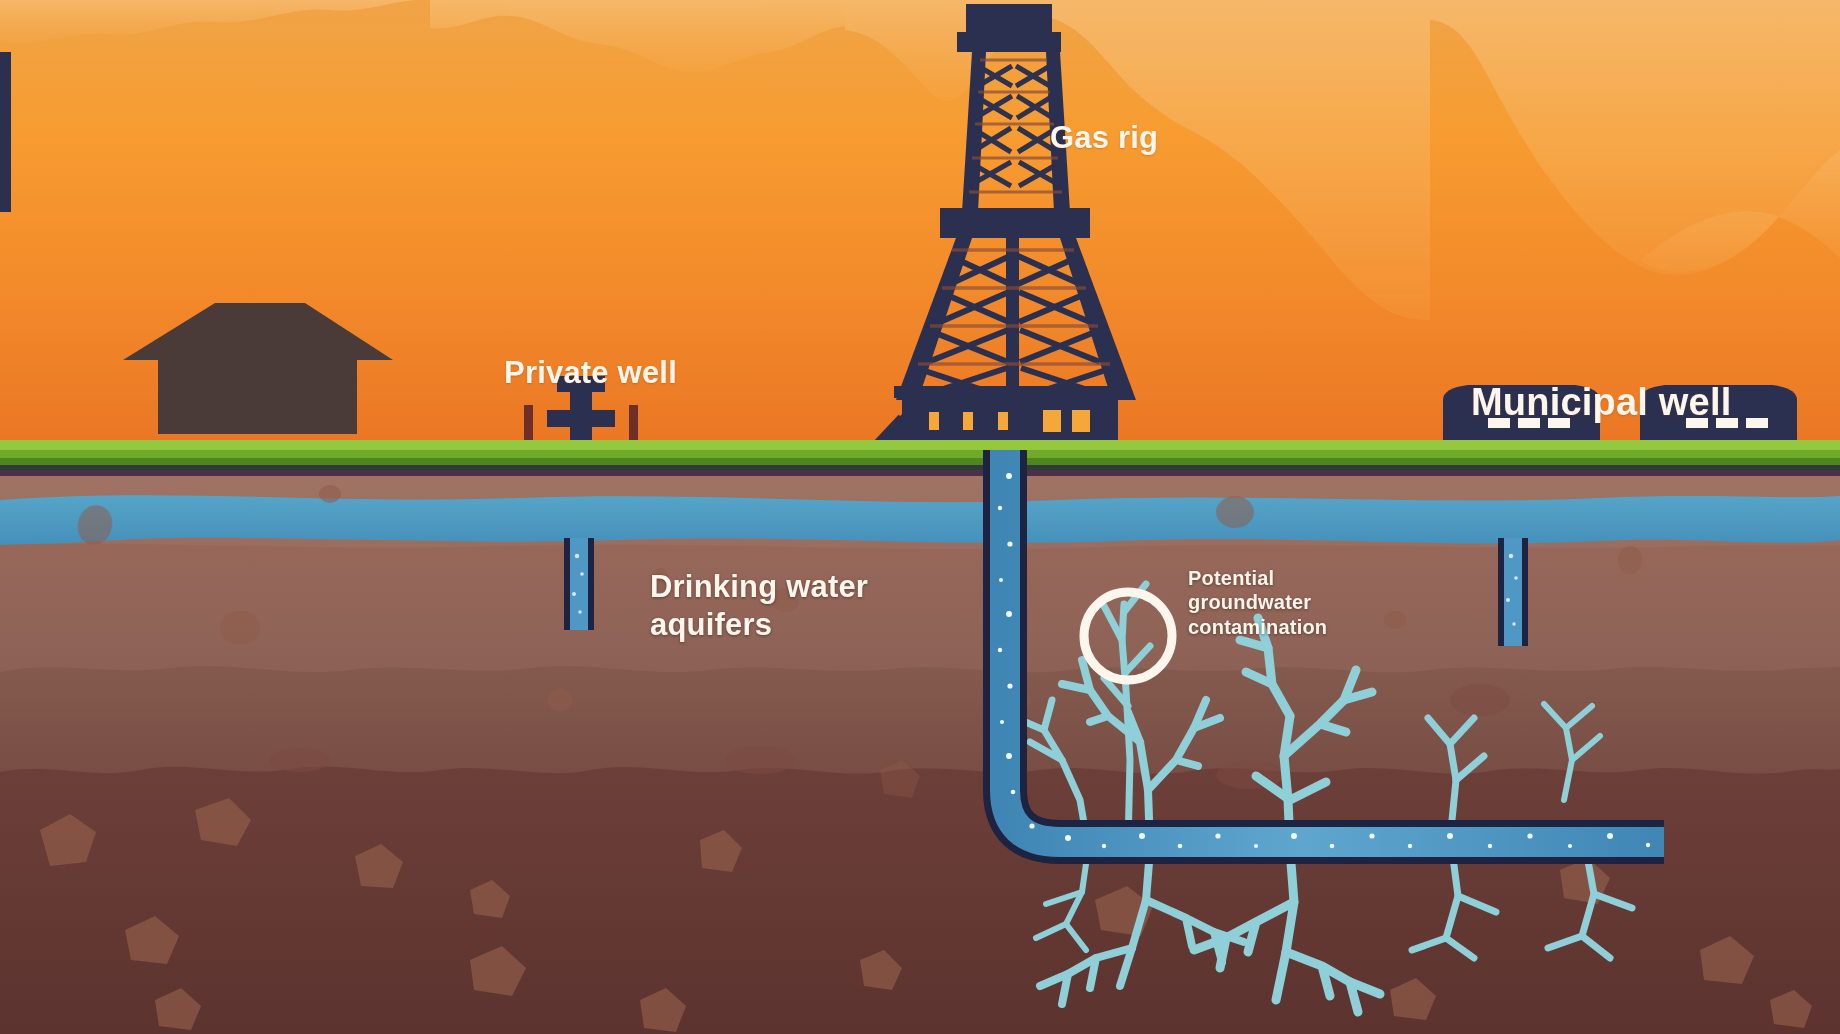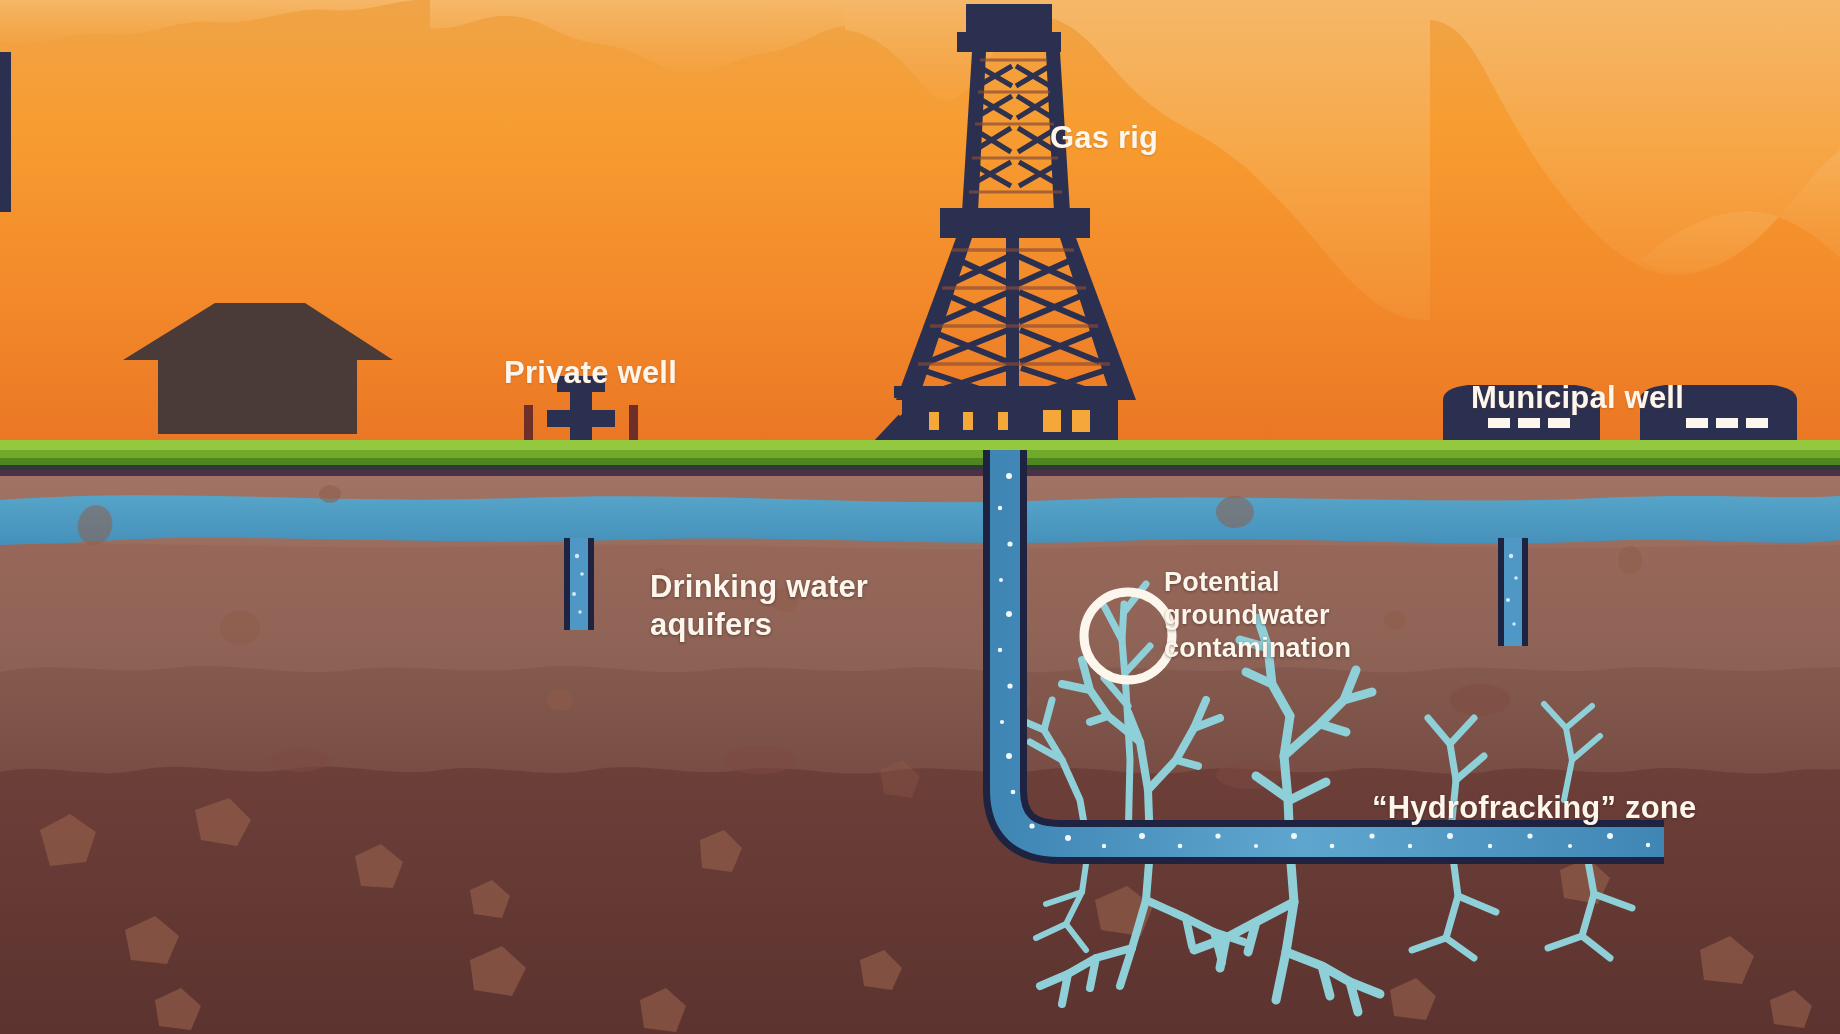--- a/index.html
+++ b/index.html
@@ -36,23 +36,23 @@
   }
   .label.sky {
     text-shadow: 0 1px 2px rgba(140,60,10,0.30);
     margin-top: 46px;
   }
   .label.under {
     text-shadow: 0 1px 3px rgba(40,15,10,0.45);
   }
   #lbl-gas-rig      { left: 1050px; top: 73px;  font-size: 31px; }
   #lbl-private-well { left: 504px;  top: 308px; font-size: 31px; }
-  #lbl-municipal    { left: 1471px; top: 333px; font-size: 31px; }
+  #lbl-municipal    { left: 1471px; top: 333px; font-size: 38px; }
   #lbl-aquifers     { left: 606px;  top: 568px; font-size: 31px; margin-left: 44px; }
-  #lbl-contam       { left: 1164px; top: 566px; font-size: 27px; }
+  #lbl-contam       { left: 1188px; top: 566px; font-size: 20px; }
   #lbl-hydro        { left: 1372px; top: 789px; font-size: 31px; }
 </style>
 </head>
 <body>
 
 <div id="scene">
 
   <svg class="full" viewBox="0 0 1840 1034" xmlns="http://www.w3.org/2000/svg">
     <defs>
       <linearGradient id="skyGrad" x1="0" y1="0" x2="0" y2="1">
@@ -390,15 +390,14 @@
 
   <div class="label sky" id="lbl-municipal">Municipal well</div>
 
   <div class="label under" id="lbl-aquifers">Drinking water
 aquifers</div>
 
   <div class="label under" id="lbl-contam">Potential
 groundwater
 contamination</div>
 
-  <div class="label under" id="lbl-hydro">“Hydrofracking” zone</div>
 
 </div>
 
 </body></html>

